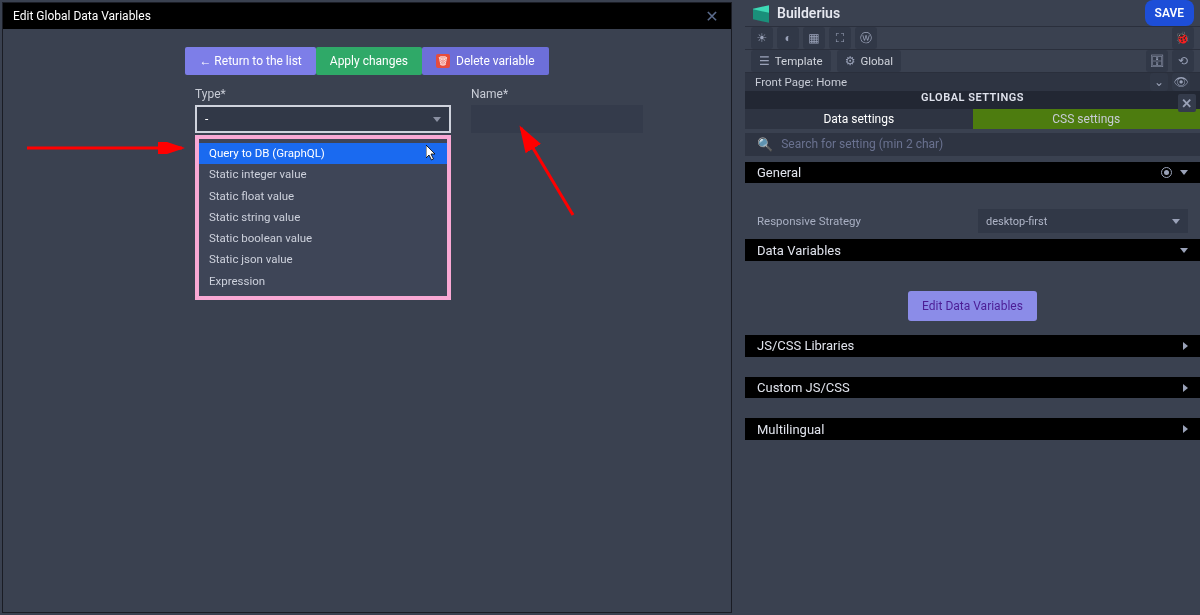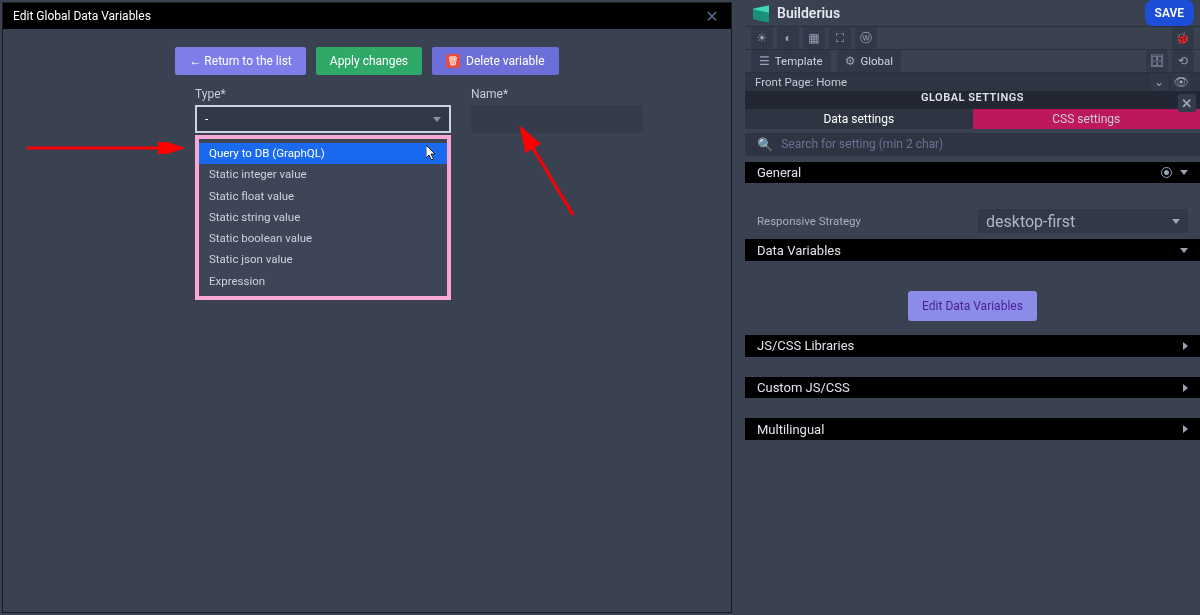--- a/index.html
+++ b/index.html
@@ -1,21 +1,21 @@
 <!DOCTYPE html>
 <html><head>
 <meta charset="utf-8">
 <style>
 *{margin:0;padding:0;box-sizing:border-box;font-family:-apple-system,BlinkMacSystemFont,"Segoe UI",Roboto,sans-serif}
 body{background:#3a4150;width:1200px;height:615px;overflow:hidden;position:relative;font-size:13px;color:#d0d4dc}
 .modal{position:absolute;left:2px;top:2px;width:730px;height:611px;background:#3a4150;border:1px solid #1a1c24;display:flex;flex-direction:column}
 .modal-header{background:#000;height:26px;display:flex;align-items:center;justify-content:space-between;padding:0 10px}
 .modal-title{color:#fff;font-size:12px}
 .modal-close{color:#5a6a8a;font-size:16px;cursor:pointer;width:18px;height:18px;display:flex;align-items:center;justify-content:center}
-.modal-toolbar{display:flex;gap:10px;justify-content:center;padding:18px 0 12px}
+.modal-toolbar{display:flex;justify-content:center;padding:18px 0 12px}
 .btn{border:none;padding:7px 14px;font-size:12px;color:#fff;cursor:pointer;border-radius:2px;display:flex;align-items:center;gap:6px}
 .btn-purple{background:#7d7ee8}
 .btn-green{background:#2fa968}
 .btn-delete{background:#6d6fd9}
 .btn-delete .trash{background:#e74c3c;width:14px;height:14px;border-radius:2px;display:inline-flex;align-items:center;justify-content:center;font-size:9px}
 .form-row{display:flex;gap:20px;padding:0 192px 0 192px}
 .form-col{flex:1;display:flex;flex-direction:column;gap:4px;position:relative}
 .form-col.first{flex:0 0 256px}
 .form-label{font-size:12px;color:#c8ccd6}
 .select-box{height:28px;border:2px solid #cfd3dd;background:#313847;display:flex;align-items:center;justify-content:space-between;padding:0 8px;cursor:pointer;color:#fff;font-size:12px}
@@ -40,33 +40,33 @@
 .crumb-chip{background:#313847;height:22px;display:flex;align-items:center;gap:5px;padding:0 8px;border-radius:3px;font-size:11.5px;cursor:pointer}
 .crumb-chip .ic{font-size:12px;color:#9aa2b8}
 .crumb-right{display:flex;gap:4px}
 .pagebar{height:26px;background:#2e3442;display:flex;align-items:center;padding:0 10px;justify-content:space-between;font-size:11.5px;color:#c8ccd6}
 .pagebar-right{display:flex;gap:4px}
 .settings-head{height:26px;background:#222733;display:flex;justify-content:center;position:relative;font-size:11px;font-weight:600;letter-spacing:0.5px;color:#dfe2ec}
 .settings-head .close{position:absolute;right:4px;top:3px;width:18px;height:18px;background:#343b4b;display:flex;align-items:center;justify-content:center;color:#9aa2b8;cursor:pointer;font-size:13px;border-radius:2px}
 .tabs{display:flex;height:30px}
 .tab{flex:1;display:flex;align-items:center;justify-content:center;font-size:12px;cursor:pointer;color:#c8ccd6}
 .tab.active{background:#2e3442;color:#fff}
-.tab.inactive{background:#be185d}
+.tab.inactive{background:#4d7c0f}
 .searchbar{height:34px;background:#2e3442;display:flex;align-items:center;padding:0 12px;gap:8px;margin:4px 0 6px}
 .search-ic{color:#6a7290;font-size:13px}
 .search-input{flex:1;background:transparent;border:none;color:#c8ccd6;font-size:12px;outline:none}
 .search-input::placeholder{color:#6a7290}
 .section{background:#000000;height:32px;display:flex;align-items:center;justify-content:space-between;padding:0 12px;margin-bottom:20px;font-size:13px;color:#e0e3ec;cursor:pointer}
 .section-right{display:flex;align-items:center;gap:8px;color:#9aa2b8}
 .radio-dot{width:11px;height:11px;border:1.5px solid #9aa2b8;border-radius:50%;position:relative}
 .radio-dot:after{content:"";position:absolute;width:5px;height:5px;background:#9aa2b8;border-radius:50%;top:1.5px;left:1.5px}
 .chev-r{width:0;height:0;border-top:4px solid transparent;border-bottom:4px solid transparent;border-left:5px solid #9aa2b8}
 .chev-d{width:0;height:0;border-left:4px solid transparent;border-right:4px solid transparent;border-top:5px solid #9aa2b8}
 .field-row{display:flex;align-items:center;padding:6px 12px;justify-content:space-between;font-size:11.5px;color:#a8afc2}
-.field-select{width:210px;height:24px;background:#313847;display:flex;align-items:center;justify-content:space-between;padding:0 8px;font-size:16px;color:#b0b6c8;cursor:pointer}
+.field-select{width:210px;height:24px;background:#313847;display:flex;align-items:center;justify-content:space-between;padding:0 8px;font-size:11px;color:#b0b6c8;cursor:pointer}
 .btn-center{display:flex;justify-content:center;padding:10px 0 14px}
 .btn-edit{background:#8b8ce8;color:#4c1d95;border:none;padding:8px 14px;font-size:12px;border-radius:3px;cursor:pointer}
 .arrow{position:absolute;z-index:50}
 .arrow svg{display:block}
 .cursor{position:absolute;left:426px;top:145px;z-index:60}
 </style>
 </head>
 <body>
 
 <div class="modal">

